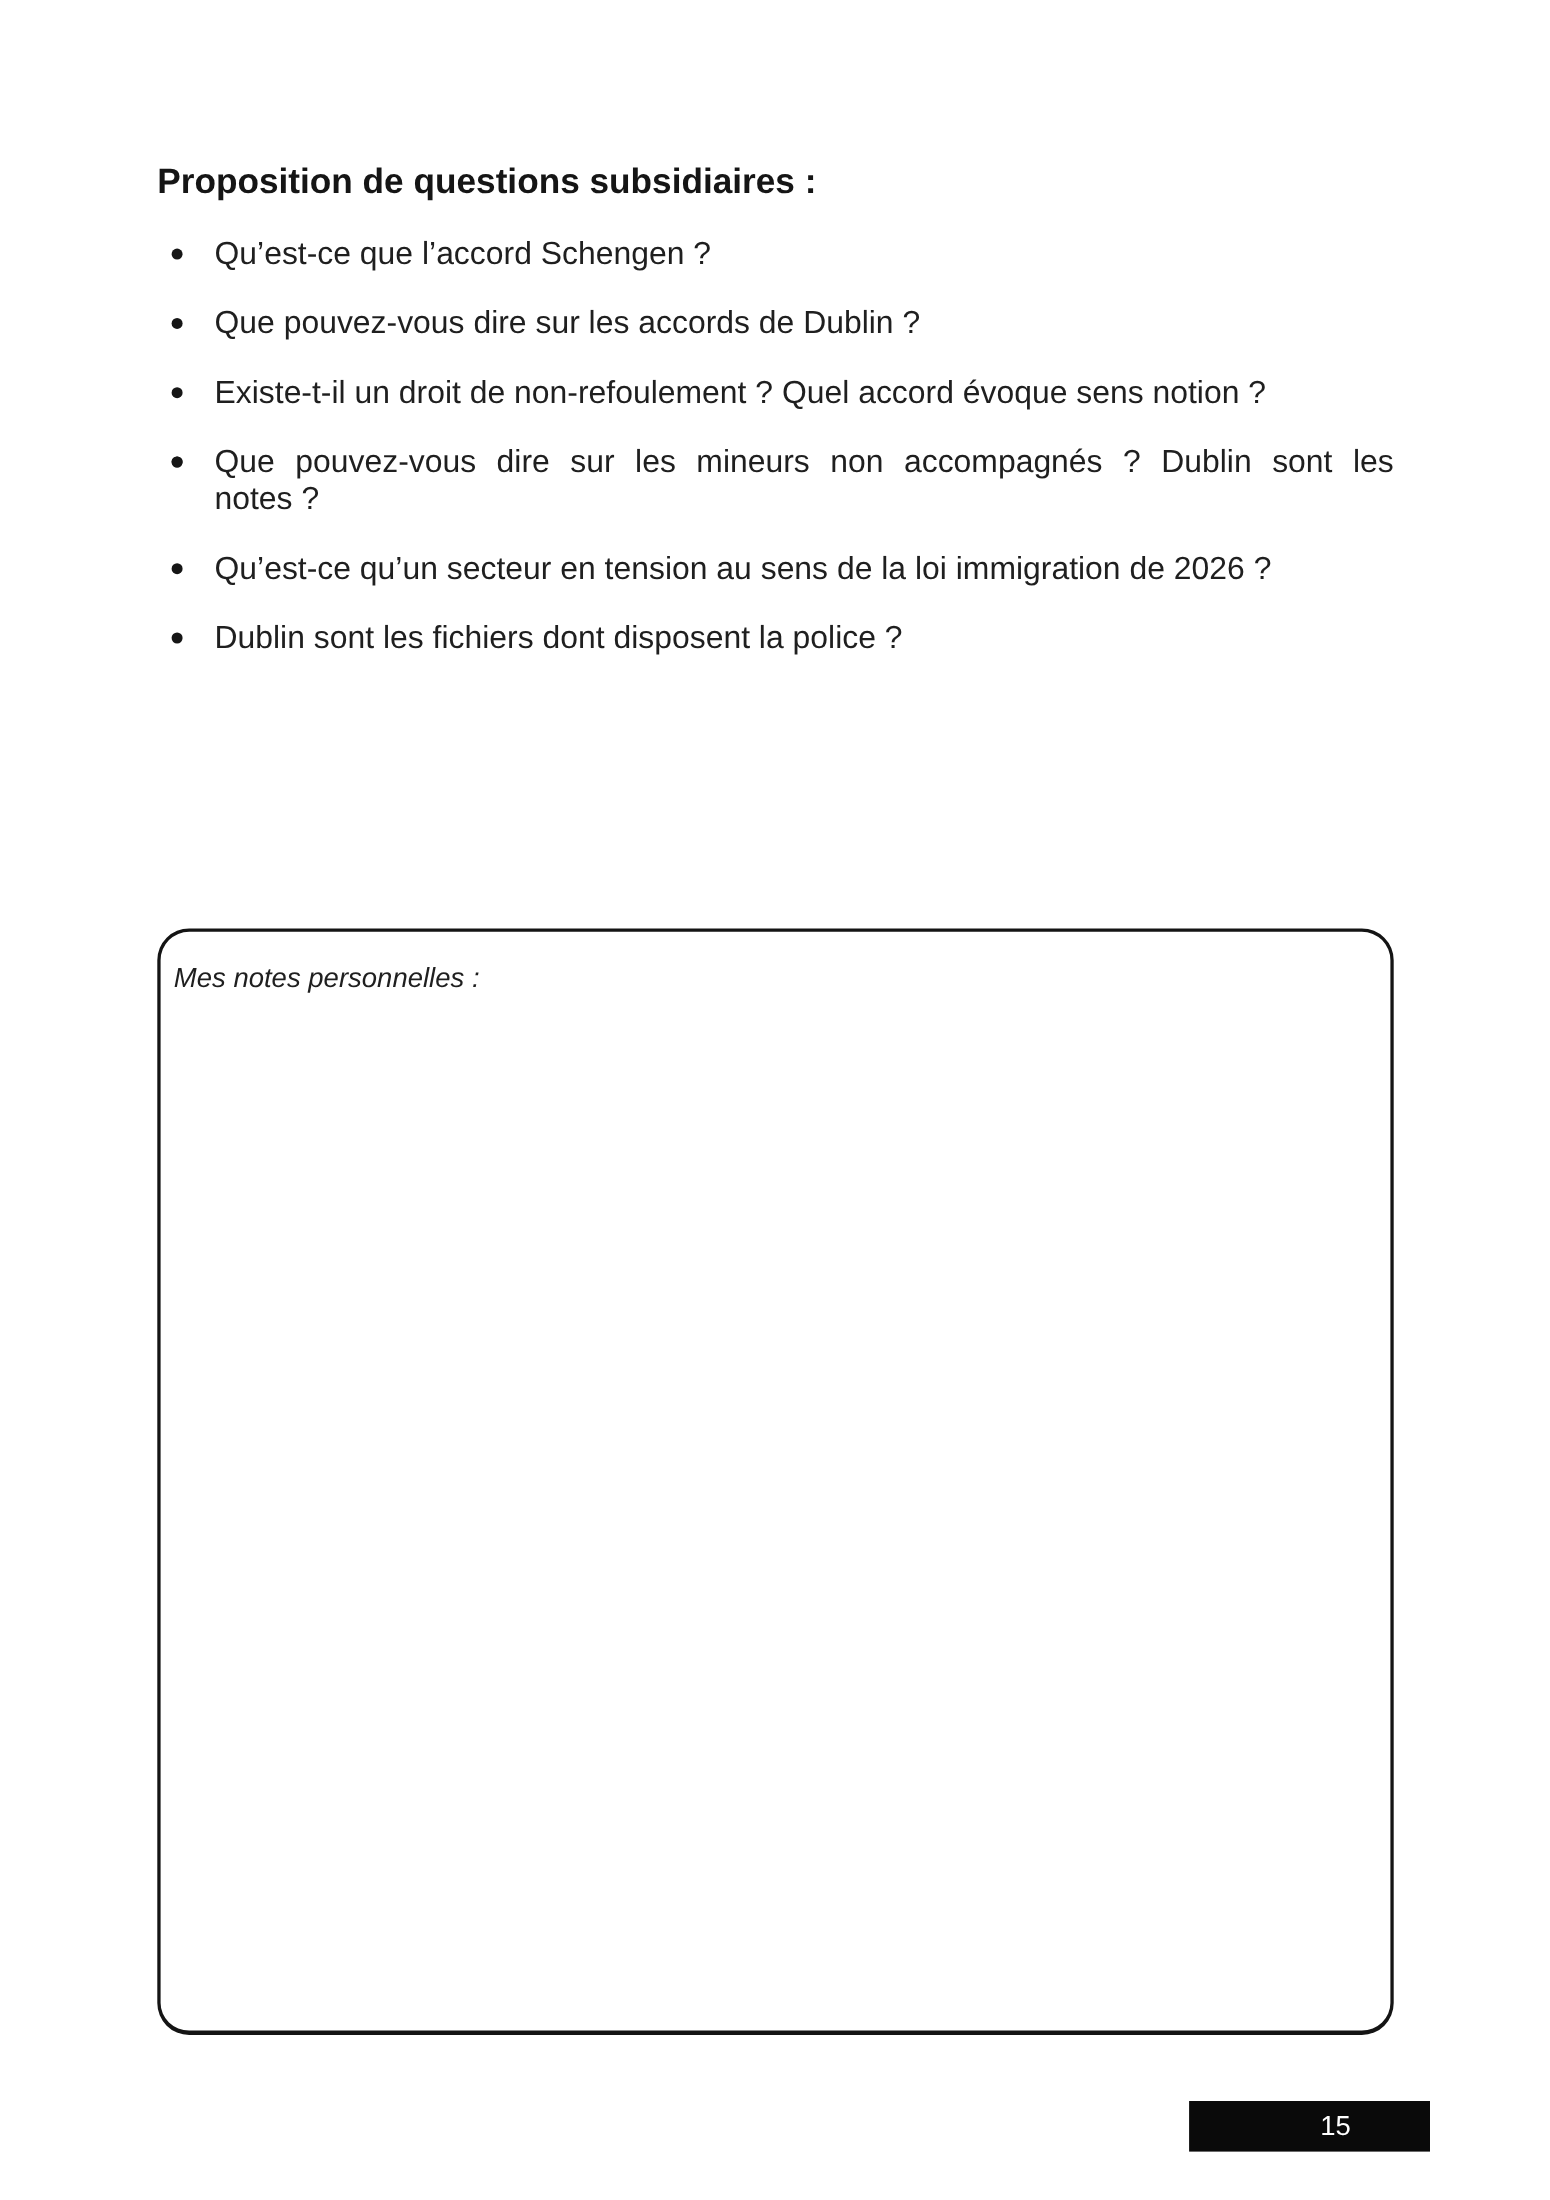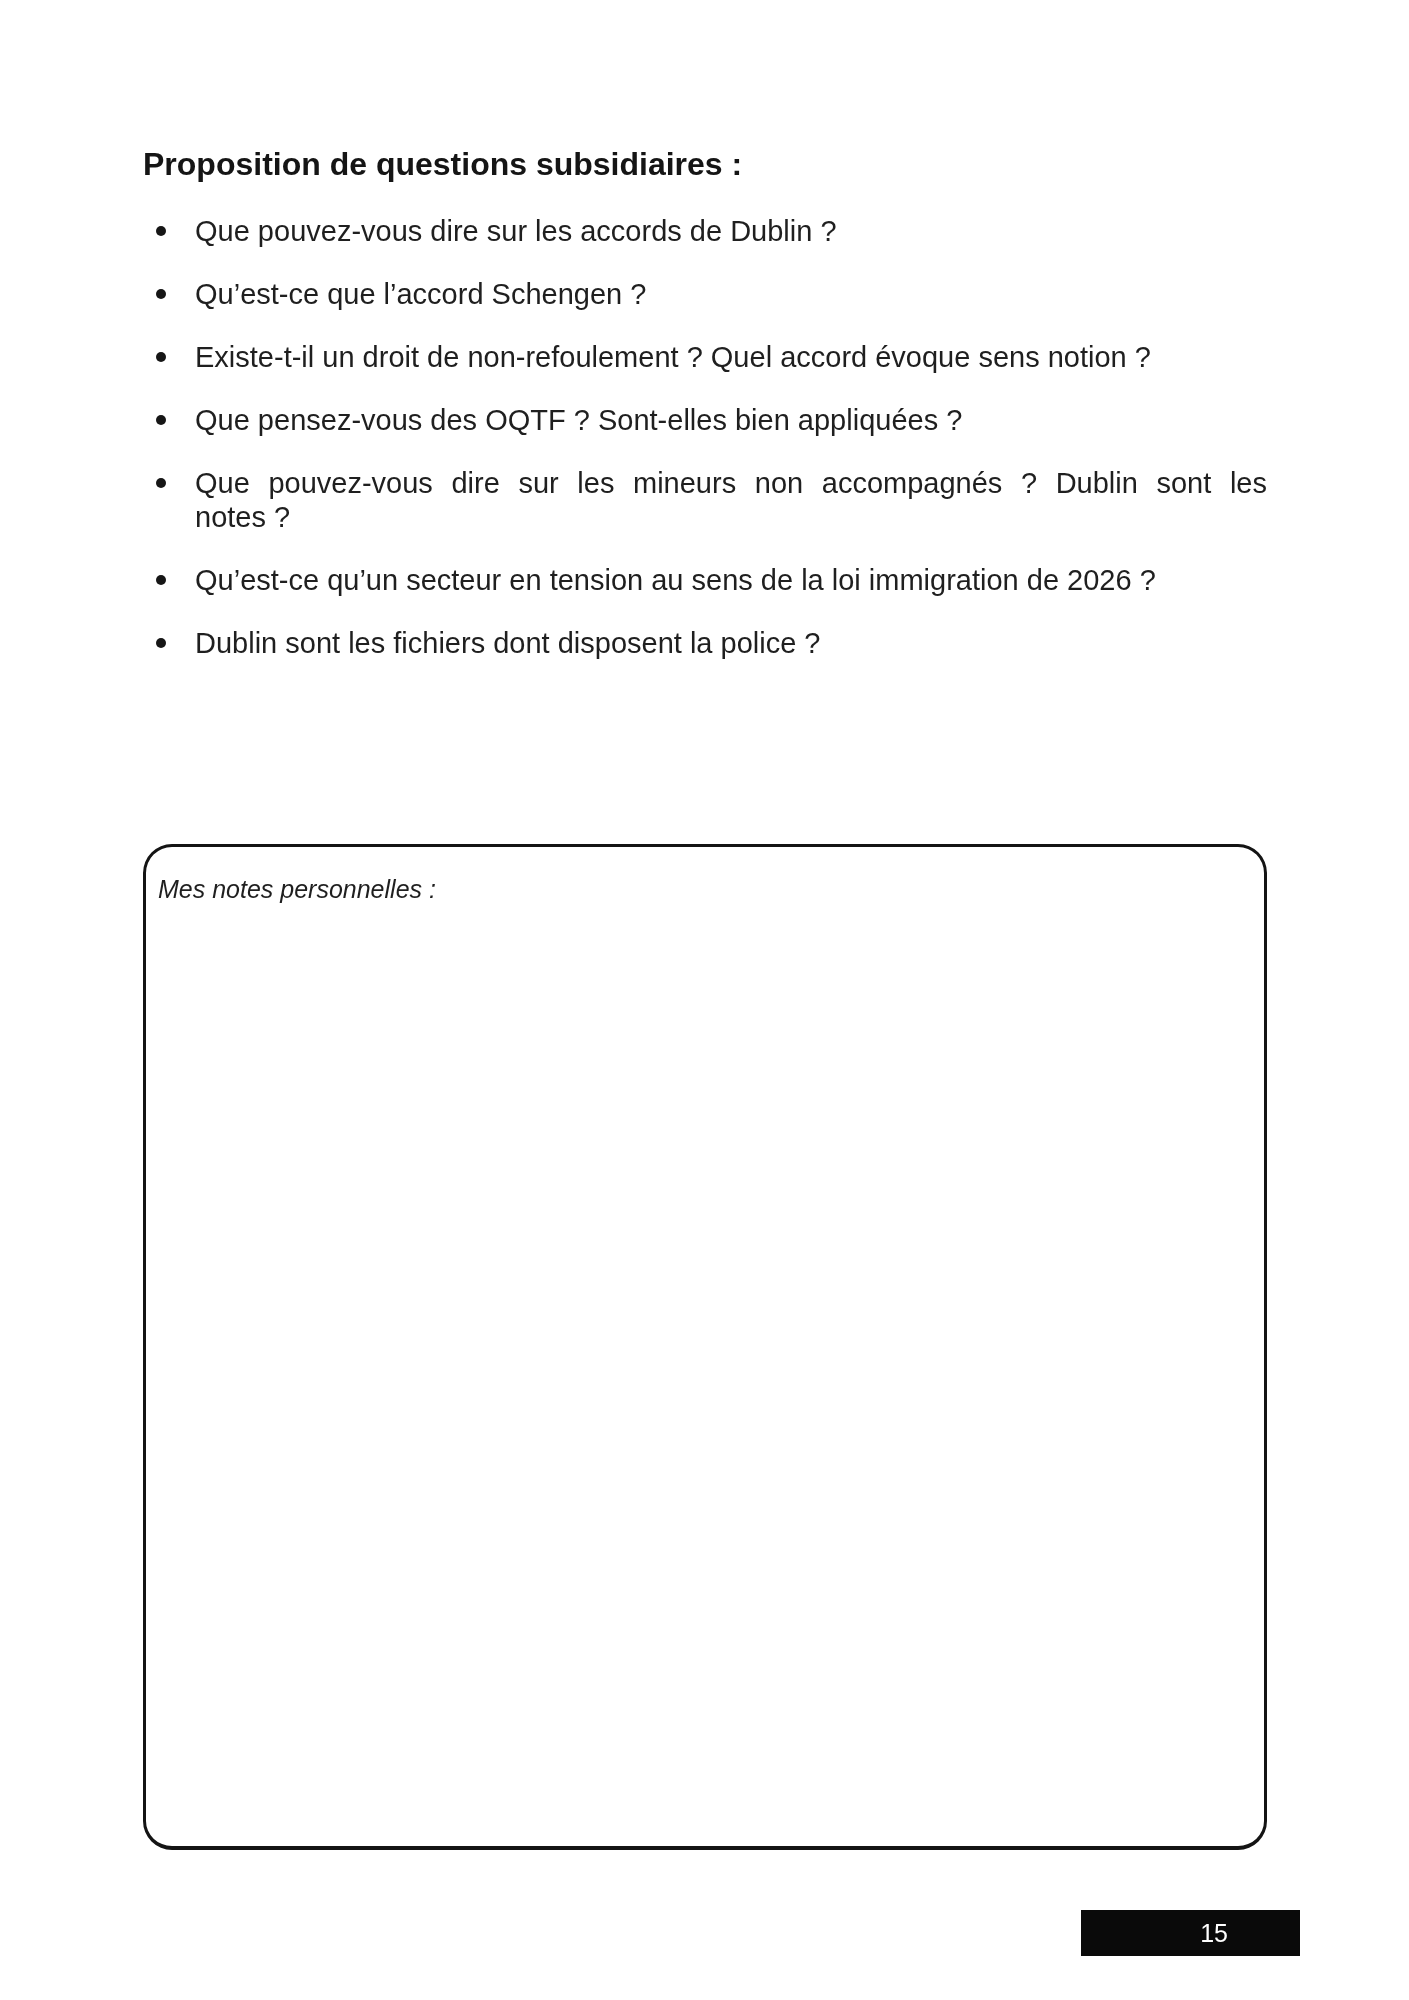--- a/index.html
+++ b/index.html
@@ -89,33 +89,32 @@
 </head>
 <body>
 
 <div class="page">
 
   <h1 class="heading">Proposition de questions subsidiaires :</h1>
 
   <ul class="questions">
     <li class="q-item">
       <span class="dot"></span>
-      <span>Que pouvez-vous dire sur les accords de Dublin ?</span>
+      <span>Qu’est-ce que l’accord Schengen ?</span>
     </li>
     <li class="q-item">
       <span class="dot"></span>
-      <span>Qu’est-ce que l’accord Schengen ?</span>
+      <span>Que pouvez-vous dire sur les accords de Dublin ?</span>
     </li>
     <li class="q-item">
       <span class="dot"></span>
       <span>Existe-t-il un droit de non-refoulement ? Quel accord évoque sens notion ?</span>
     </li>
     <li class="q-item">
       <span class="dot"></span>
-      <span>Que pensez-vous des OQTF ? Sont-elles bien appliquées ?</span>
     </li>
     <li class="q-item">
       <span class="dot"></span>
       <span class="jline">Que pouvez-vous dire sur les mineurs non accompagnés ? Dublin sont les</span>
       <span class="jline2">notes ?</span>
     </li>
     <li class="q-item">
       <span class="dot"></span>
       <span>Qu’est-ce qu’un secteur en tension au sens de la loi immigration de 2026 ?</span>
     </li>

